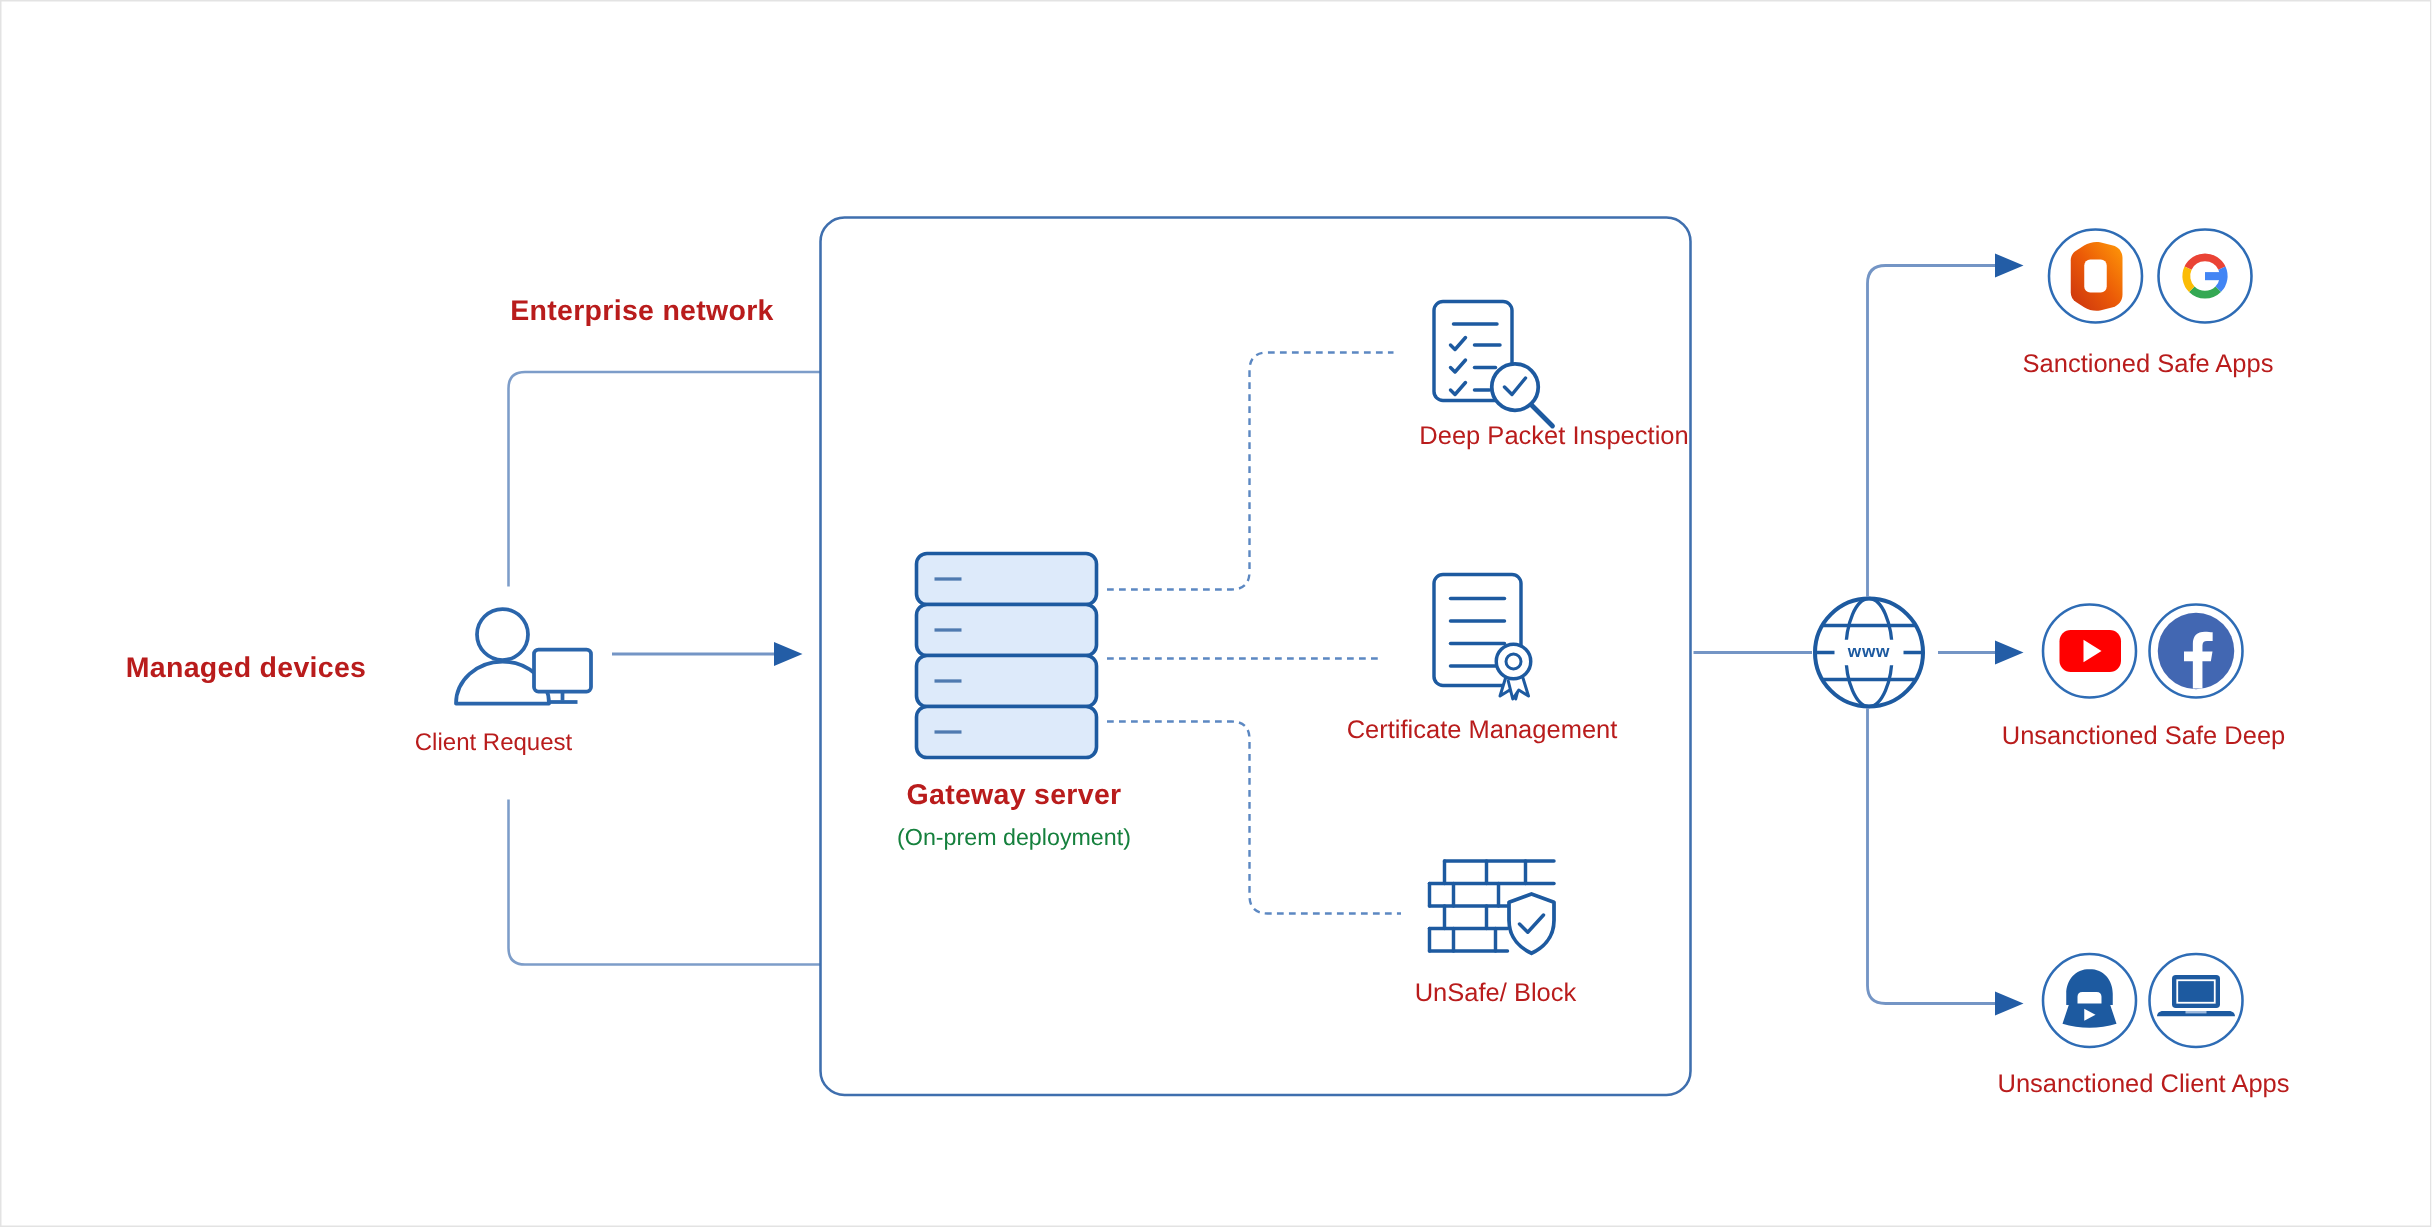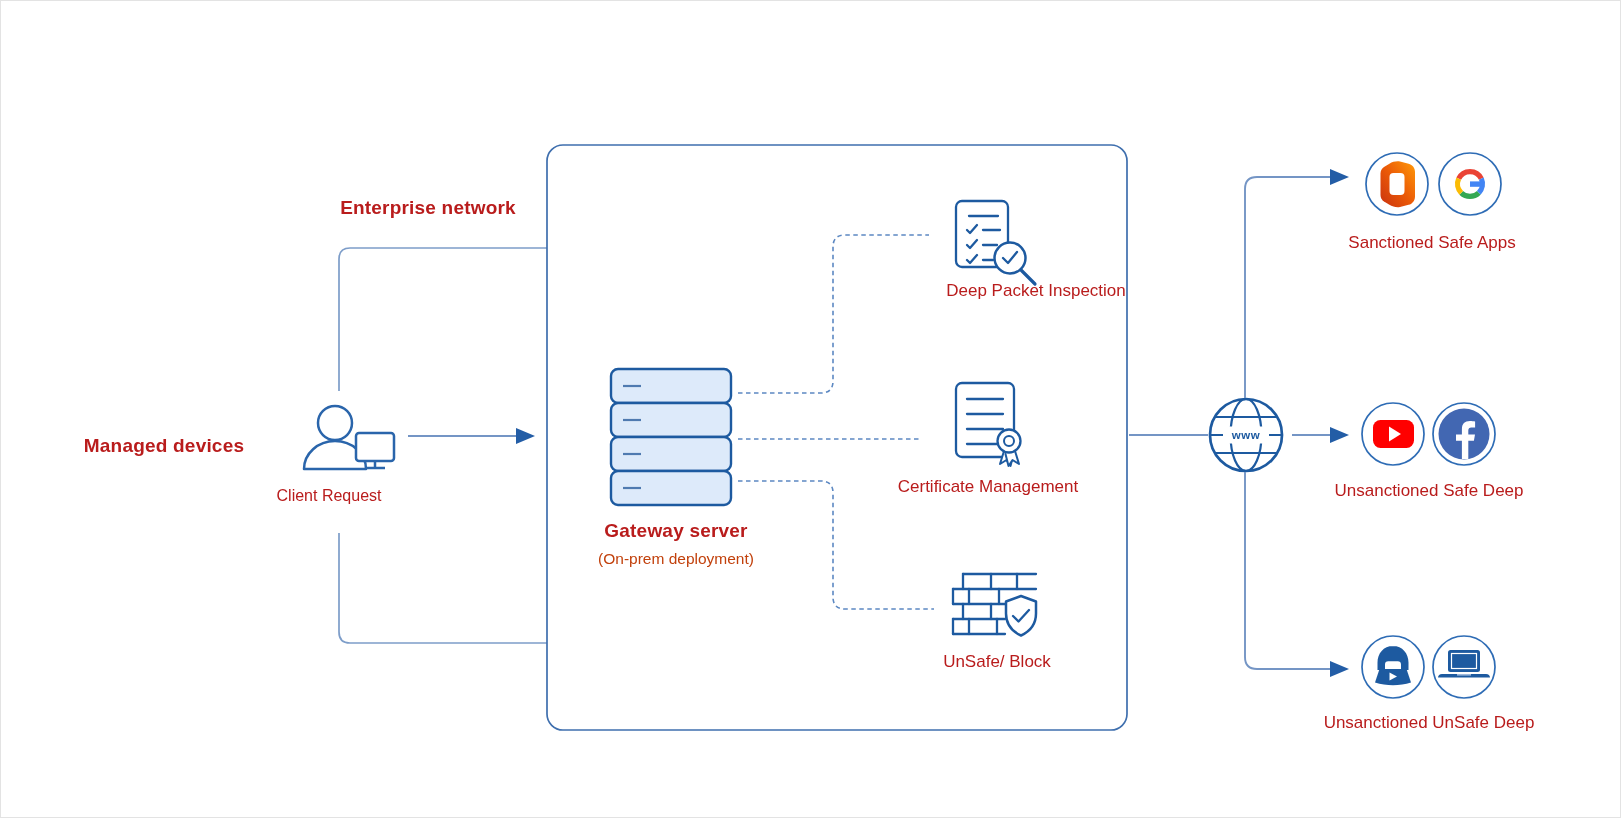--- a/index.html
+++ b/index.html
@@ -16,21 +16,21 @@
   .lbl{
     position:absolute;
     transform:translate(-50%,-50%);
     white-space:nowrap;
     color:#b91c1c;
     font-family:"Liberation Sans",sans-serif;
   }
   .lbl.bold{font-weight:700;font-size:19px;letter-spacing:.2px;}
   .lbl.md{font-size:17px;font-weight:400;}
   .lbl.sm{font-size:16px;font-weight:400;}
-  .lbl.sub{font-size:15.5px;font-weight:400;color:#c2410c;}
+  .lbl.sub{font-size:15.5px;font-weight:400;color:#15803d;}
   .lbl.www{
     font-size:11.5px;font-weight:700;color:#1d5aa0;letter-spacing:.5px;
   }
 </style>
 </head>
 <body>
 
 <div class="canvas">
 
   <svg class="layer" width="1621" height="818" viewBox="0 0 1621 818">
@@ -221,15 +221,15 @@
   <div class="lbl md" style="left:987px;top:486px;">Certificate Management</div>
 
   <div class="lbl md" style="left:996px;top:661px;">UnSafe/ Block</div>
 
   <div class="lbl www" style="left:1245px;top:434px;">www</div>
 
   <div class="lbl md" style="left:1431px;top:242px;">Sanctioned Safe Apps</div>
 
   <div class="lbl md" style="left:1428px;top:490px;">Unsanctioned Safe Deep</div>
 
-  <div class="lbl md" style="left:1428px;top:722px;">Unsanctioned UnSafe Deep</div>
+  <div class="lbl md" style="left:1428px;top:722px;">Unsanctioned Client Apps</div>
 
 </div>
 
 </body></html>

